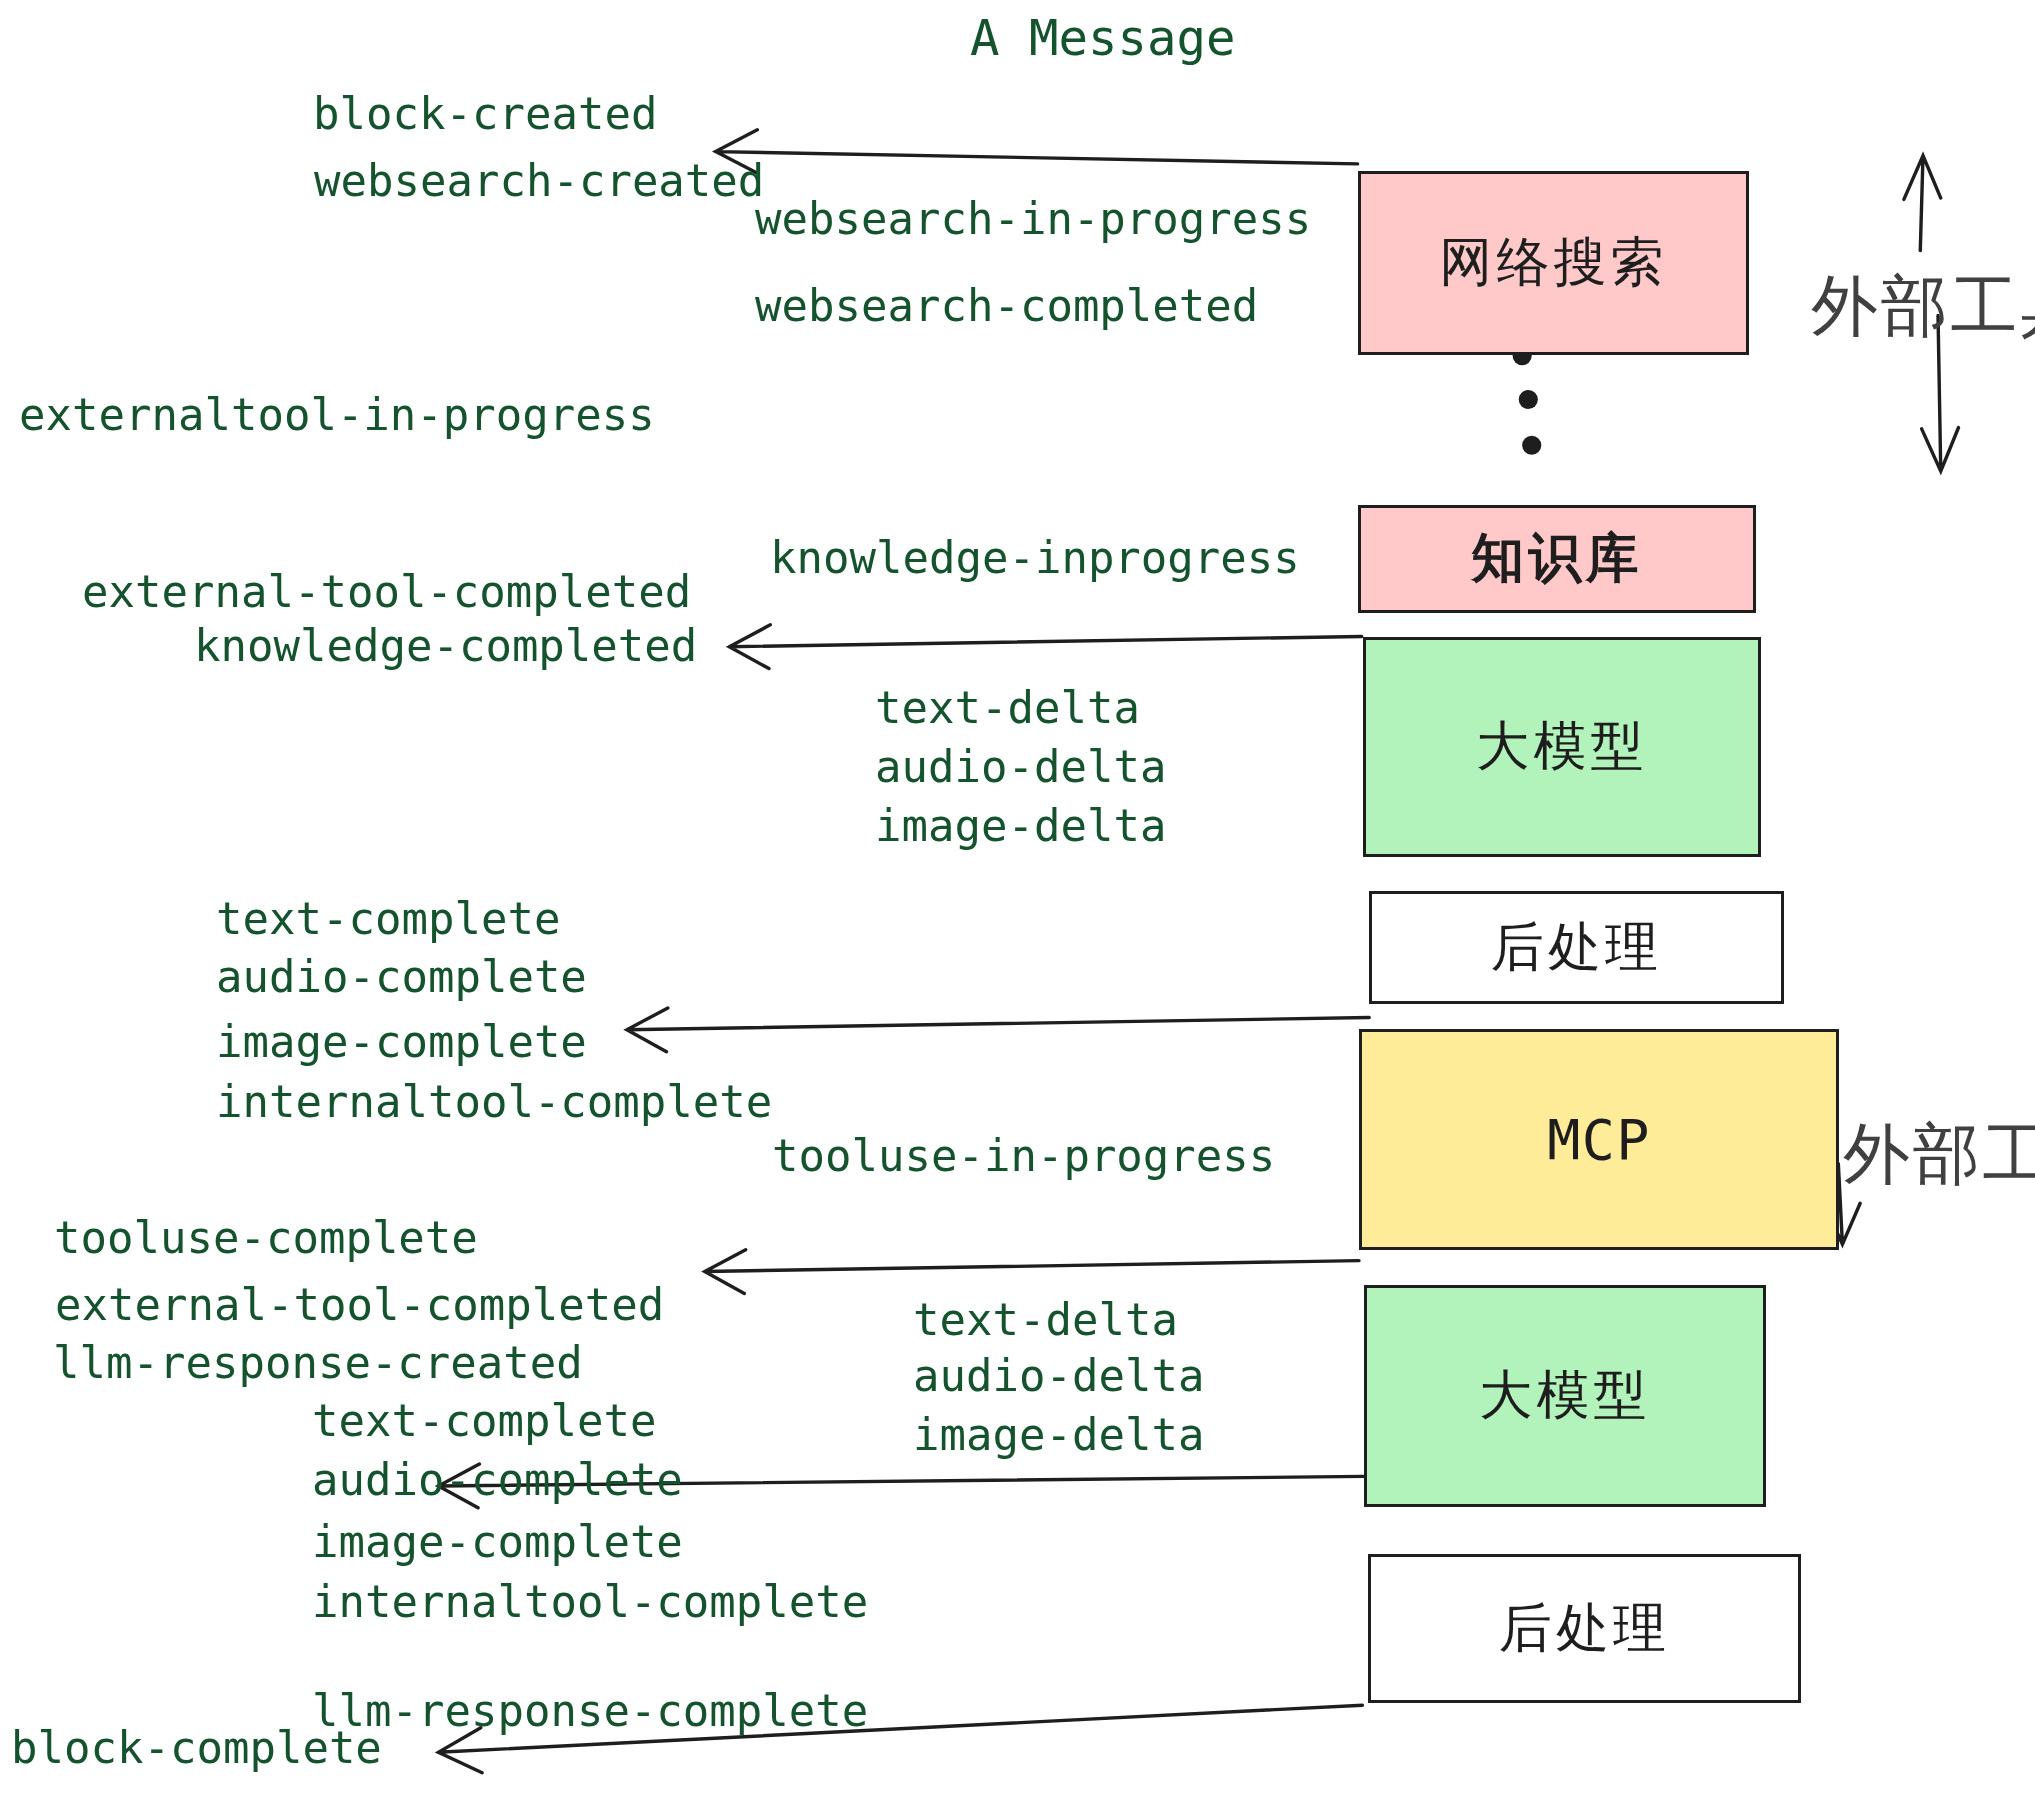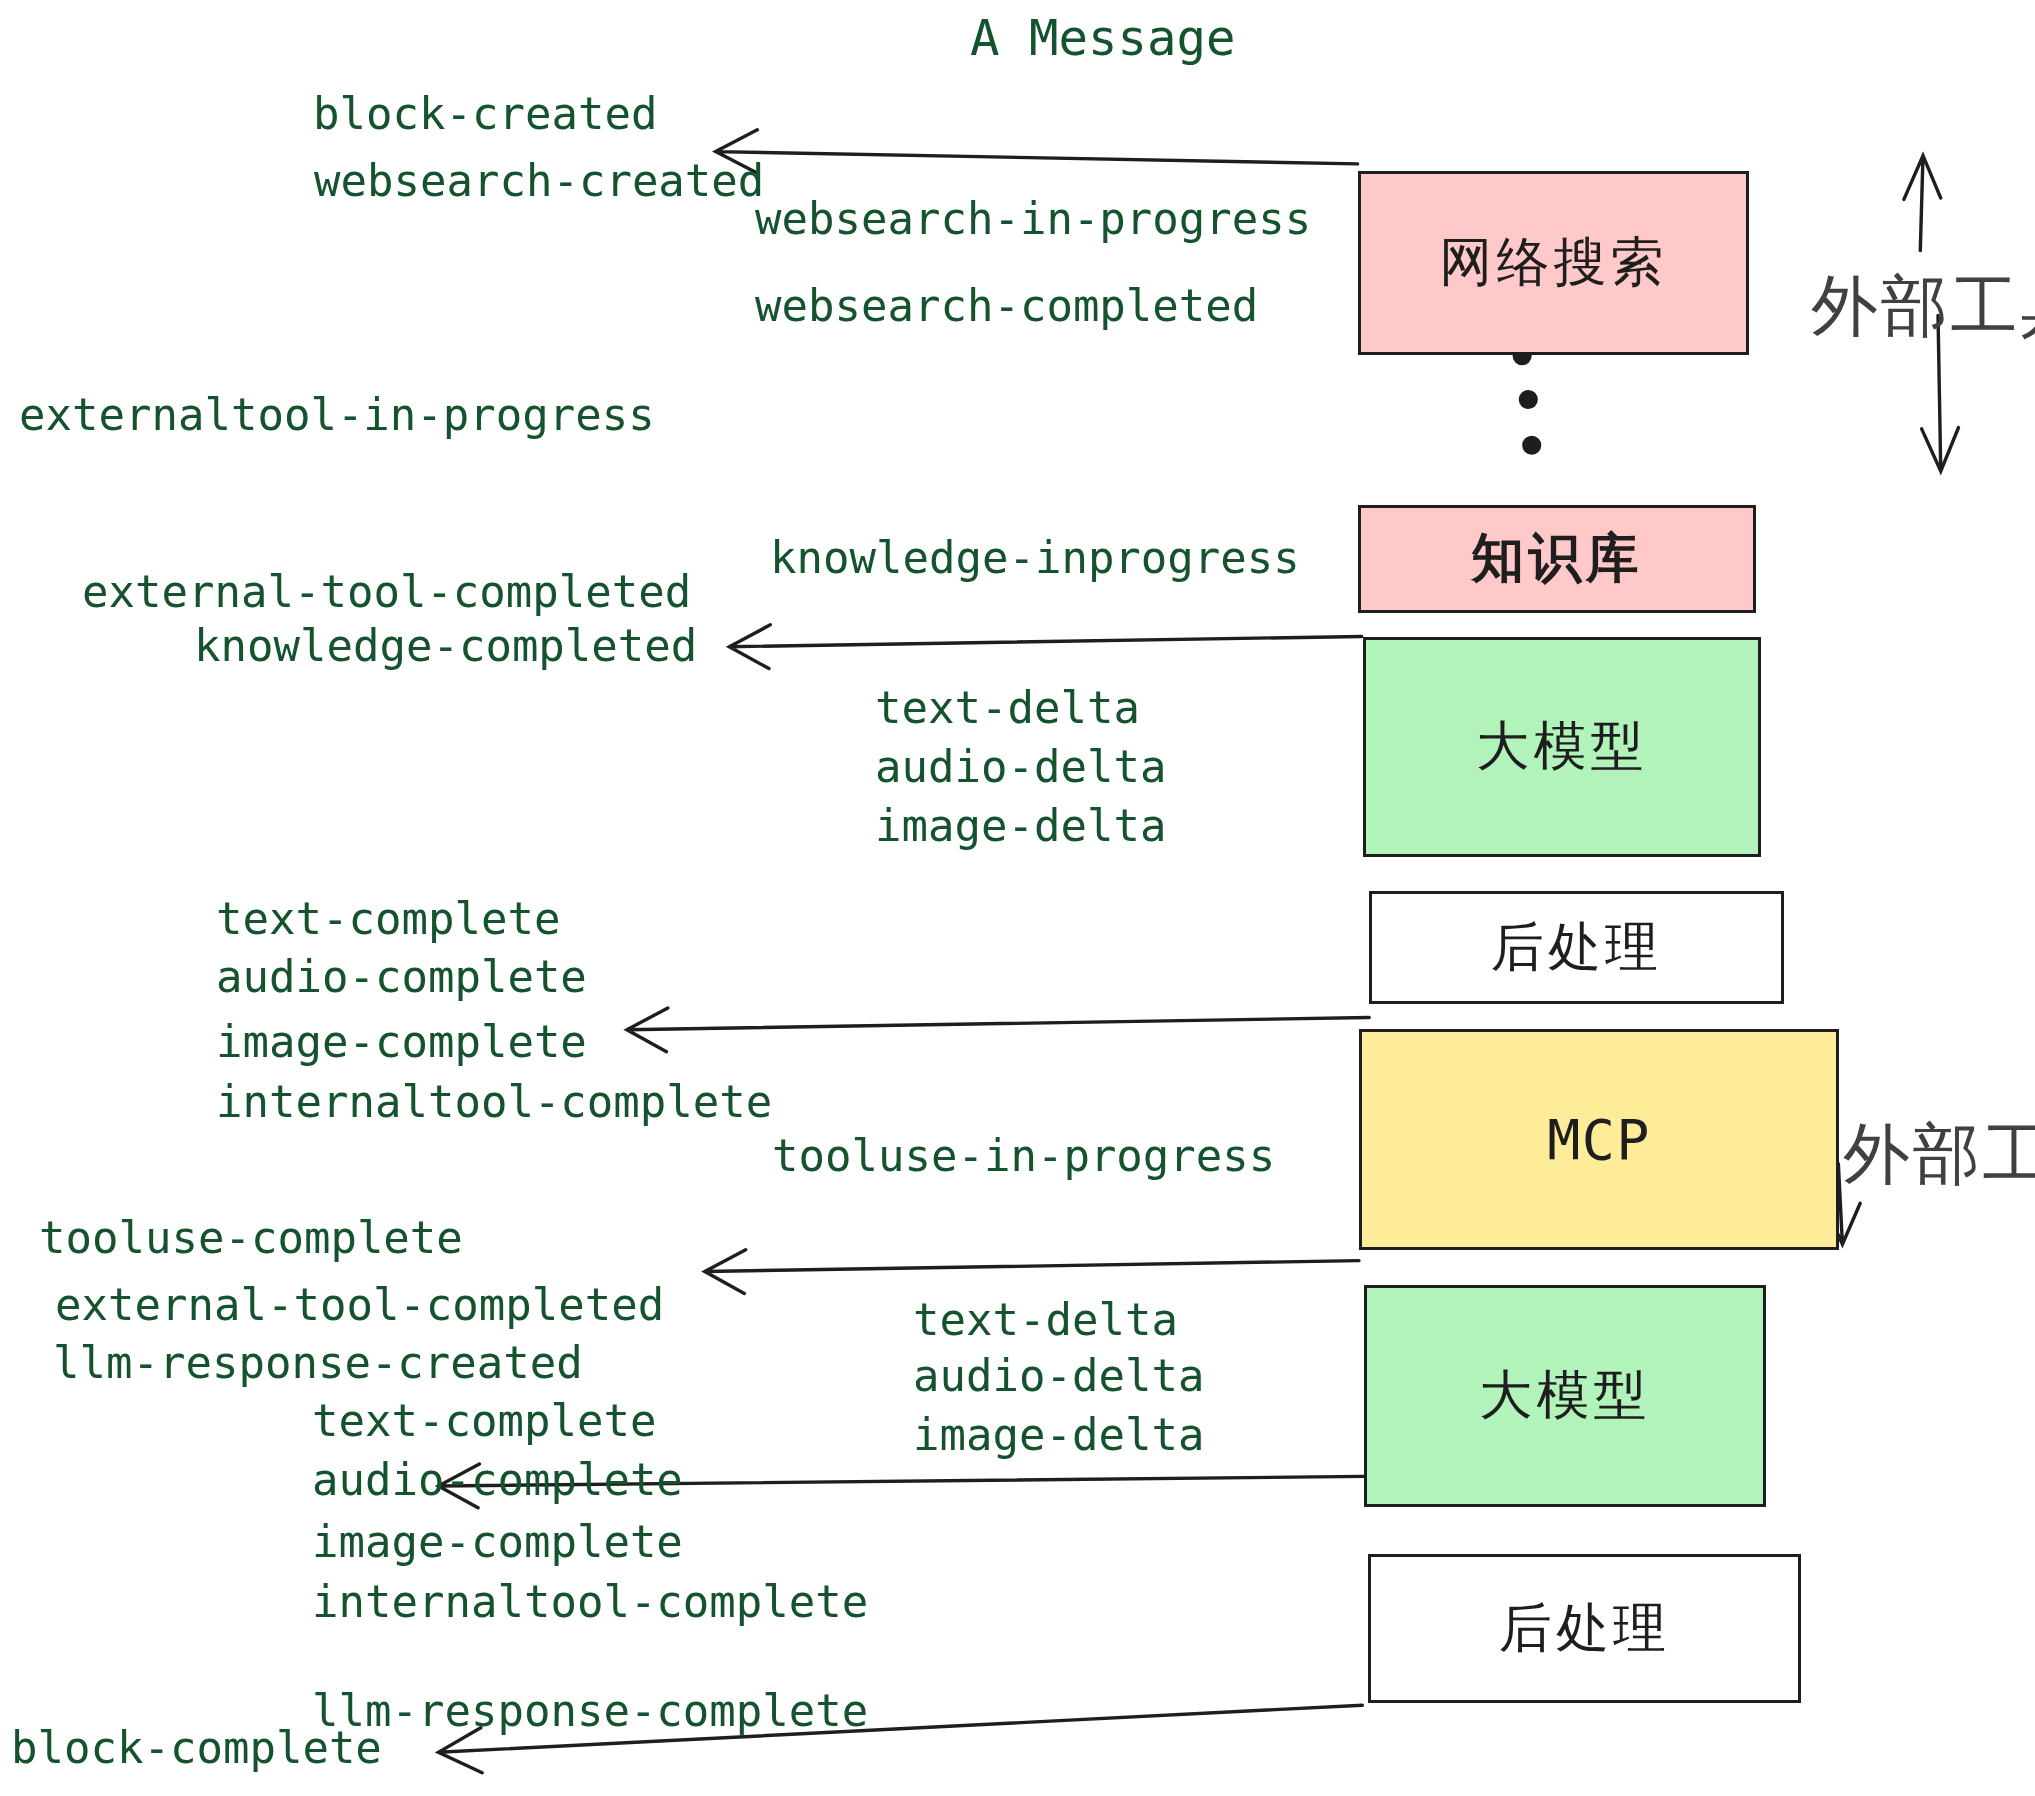--- a/index.html
+++ b/index.html
@@ -85,21 +85,21 @@
   <div class="lbl" style="left:875px; top:743px;">audio-delta</div>
   <div class="lbl" style="left:875px; top:802px;">image-delta</div>
 
   <div class="lbl" style="left:216px; top:895px;">text-complete</div>
   <div class="lbl" style="left:216px; top:953px;">audio-complete</div>
   <div class="lbl" style="left:216px; top:1018px;">image-complete</div>
   <div class="lbl" style="left:216px; top:1078px;">internaltool-complete</div>
 
   <div class="lbl" style="left:772px; top:1132px;">tooluse-in-progress</div>
 
-  <div class="lbl" style="left:39px; top:1214px;">tooluse-complete</div>
+  <div class="lbl" style="left:54px; top:1214px;">tooluse-complete</div>
   <div class="lbl" style="left:55px; top:1281px;">external-tool-completed</div>
   <div class="lbl" style="left:53px; top:1339px;">llm-response-created</div>
 
   <div class="lbl" style="left:913px; top:1296px;">text-delta</div>
   <div class="lbl" style="left:913px; top:1352px;">audio-delta</div>
   <div class="lbl" style="left:913px; top:1411px;">image-delta</div>
 
   <div class="lbl" style="left:312px; top:1397px;">text-complete</div>
   <div class="lbl" style="left:312px; top:1456px;">audio-complete</div>
   <div class="lbl" style="left:312px; top:1518px;">image-complete</div>

